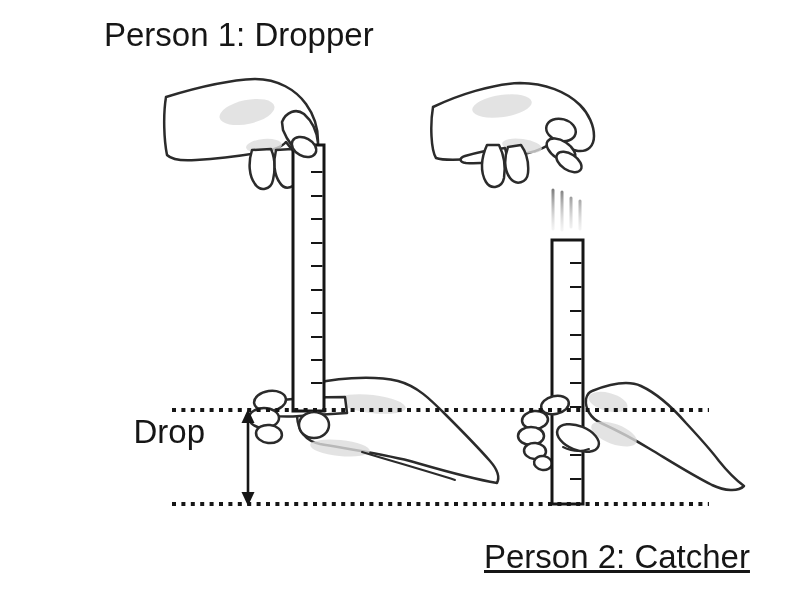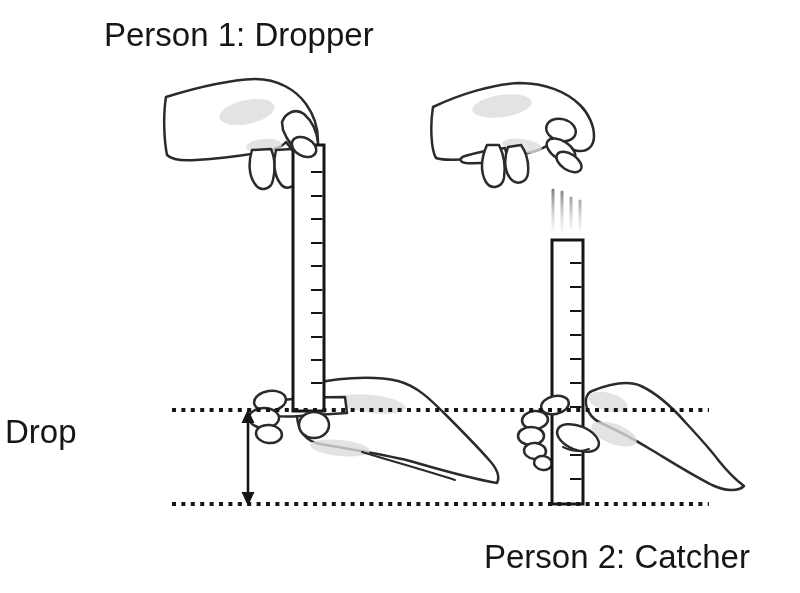--- a/index.html
+++ b/index.html
@@ -21,24 +21,24 @@
   }
   .stage svg{position:absolute;left:0;top:0;}
   .label{
     position:absolute;
     font-size:33px;
     line-height:38px;
     color:var(--ink);
     white-space:nowrap;
   }
   .title-left{left:104px;top:16px;}
-  .caption-right{left:484px;top:538px;}
+  .caption-right{left:484px;top:538px;text-decoration:underline;}
   .measure-label{
-    left:5px;top:410px;width:192px;
-    text-align:left;line-height:44px;white-space:normal;
+    left:13px;top:410px;width:192px;
+    text-align:right;line-height:44px;white-space:normal;
   }
   
   .hand{fill:#ffffff;stroke:var(--outline);stroke-width:2.5;stroke-linejoin:round;stroke-linecap:round;}
   .shade{fill:var(--shading);opacity:.8;stroke:none;}
   .crease{fill:none;stroke:var(--outline);stroke-width:2;stroke-linecap:round;}
   .ruler{fill:#ffffff;stroke:var(--ink);stroke-width:3;}
   .tick{stroke:var(--ink);stroke-width:2;}
   .dots{stroke:var(--ink);stroke-width:4.2;stroke-dasharray:4 5.4;fill:none;}
   .arrow-line{stroke:var(--ink);stroke-width:2.6;}
   .arrow-head{fill:var(--ink);stroke:none;}

